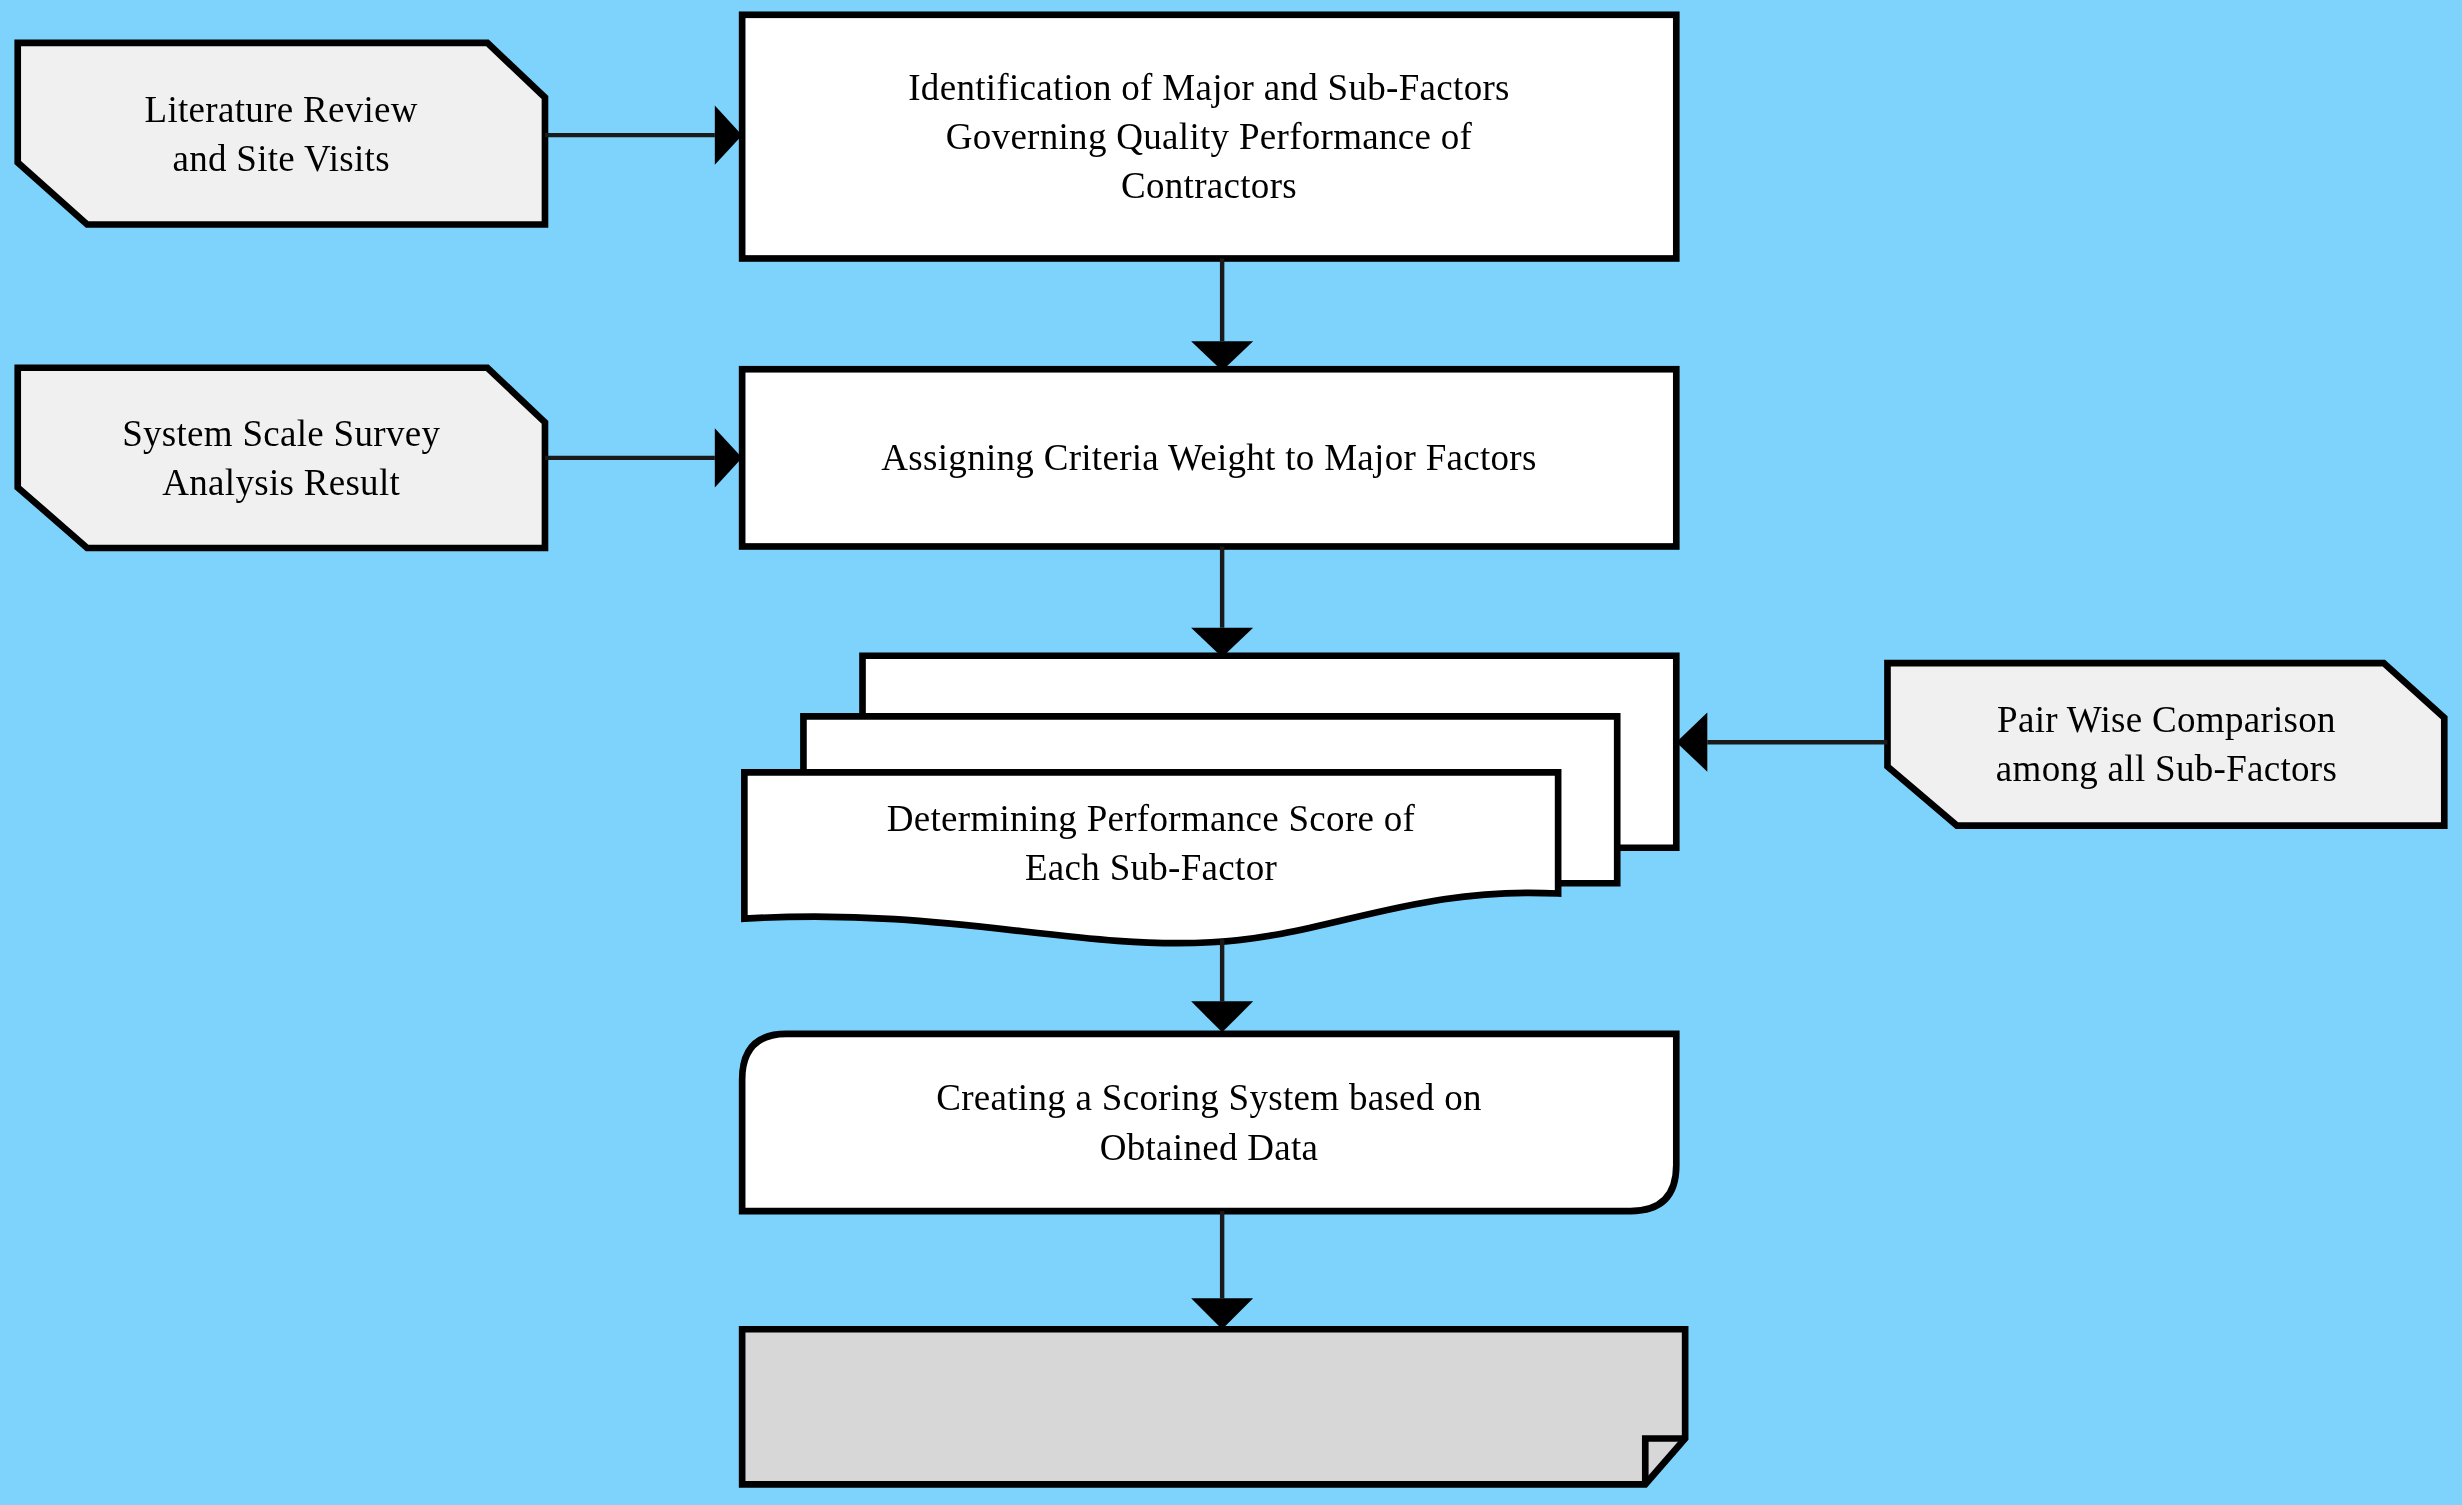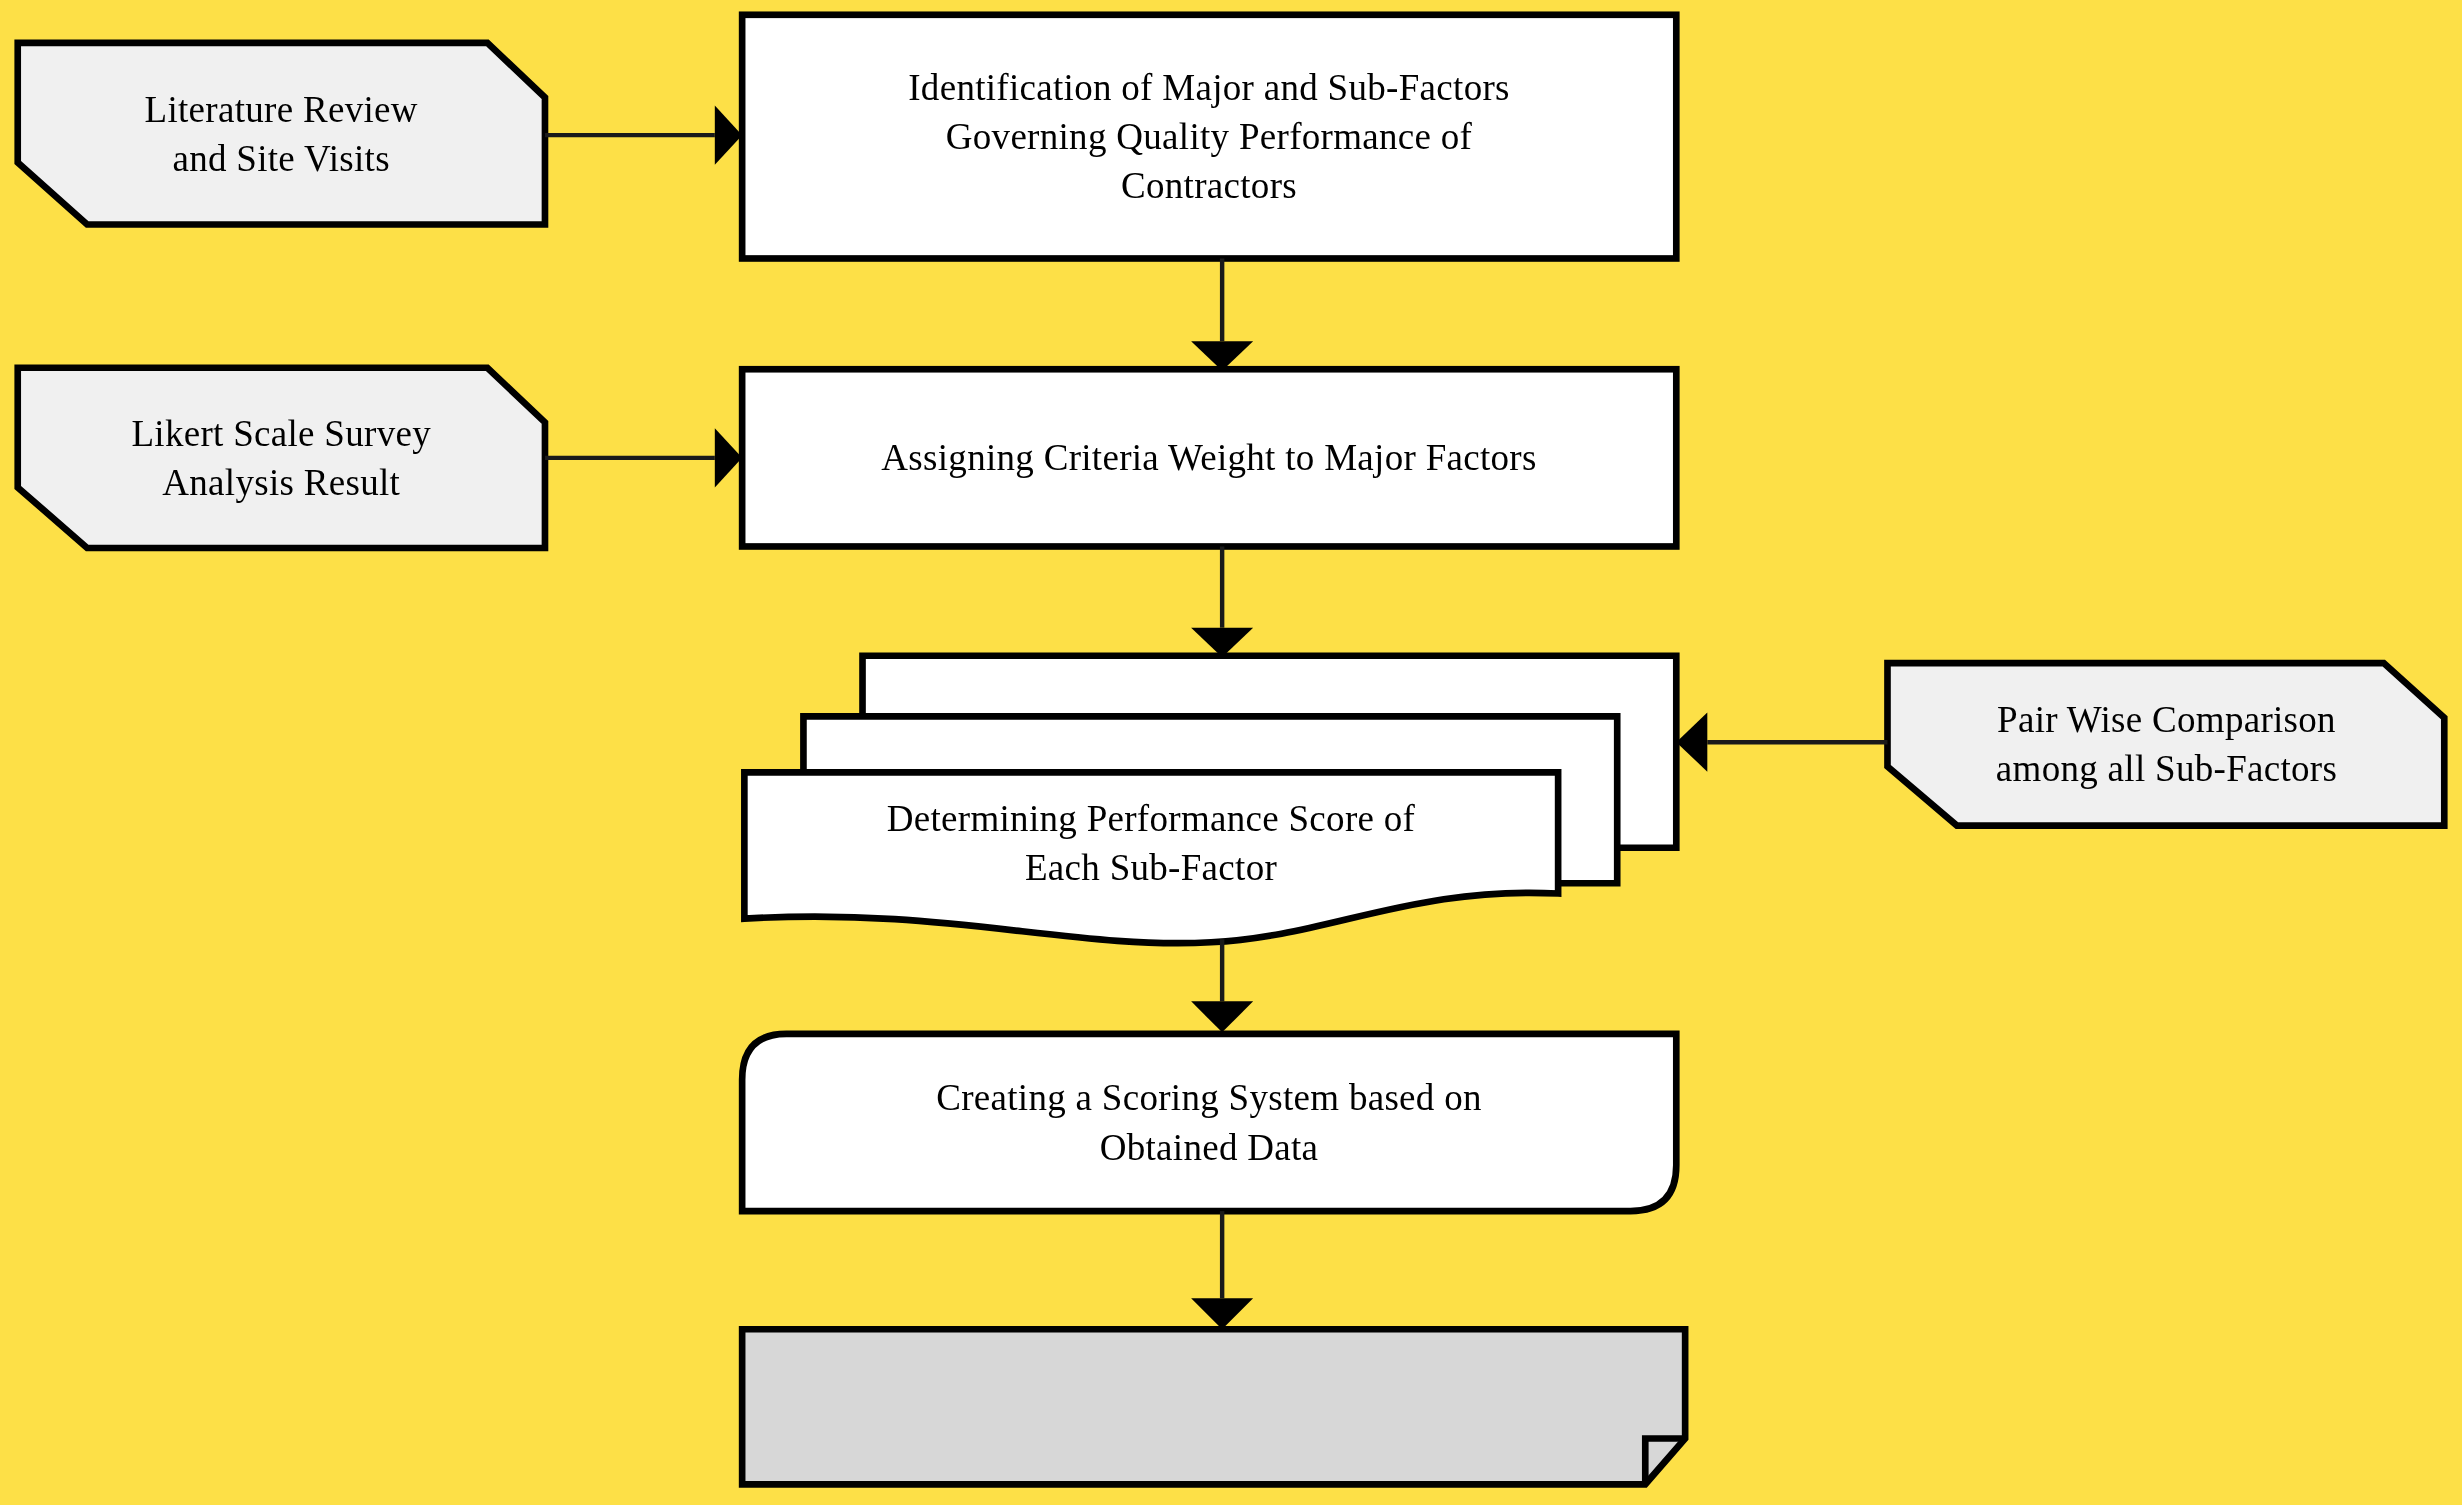--- a/index.html
+++ b/index.html
@@ -4,21 +4,21 @@
 <style>
   html, body {
     margin: 0;
     padding: 0;
     background: #ffffff;
   }
   #stage {
     position: relative;
     width: 2462px;
     height: 1505px;
-    background: #fde047;
+    background: #7dd3fc;
     font-family: "Liberation Serif", "DejaVu Serif", serif;
     overflow: hidden;
   }
   #flow-svg {
     position: absolute;
     top: 0;
     left: 0;
     width: 2462px;
     height: 1505px;
   }
@@ -159,21 +159,21 @@
 
   </svg>
 
   <div class="node-text" style="left:17.7px; top:43px; width:527px; height:182px;">Literature  Review
 and Site Visits</div>
 
   <div class="node-text" style="left:742px; top:14.8px; width:934px; height:244px;">Identification  of Major and Sub-Factors
 Governing  Quality  Performance of
 Contractors</div>
 
-  <div class="node-text" style="left:17.7px; top:368px; width:527px; height:180px;">Likert  Scale Survey
+  <div class="node-text" style="left:17.7px; top:368px; width:527px; height:180px;">System  Scale Survey
 Analysis  Result</div>
 
   <div class="node-text" style="left:742px; top:369px; width:934px; height:177px;text-align:center;">Assigning  Criteria  Weight  to Major Factors</div>
 
   <div class="node-text" style="left:744px; top:773px; width:814px; height:140px;">Determining  Performance Score of
 Each Sub-Factor</div>
 
   <div class="node-text" style="left:1888px; top:663px; width:557px; height:162px;">Pair Wise Comparison
 among all Sub-Factors</div>
 

